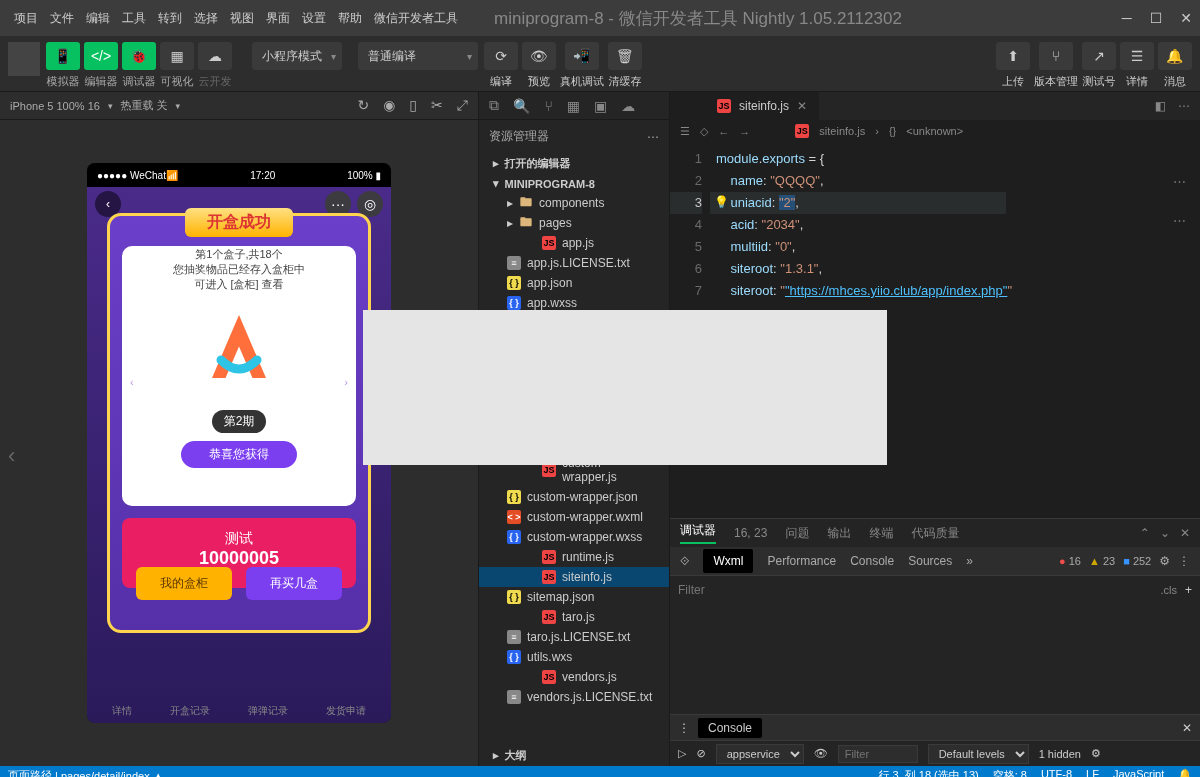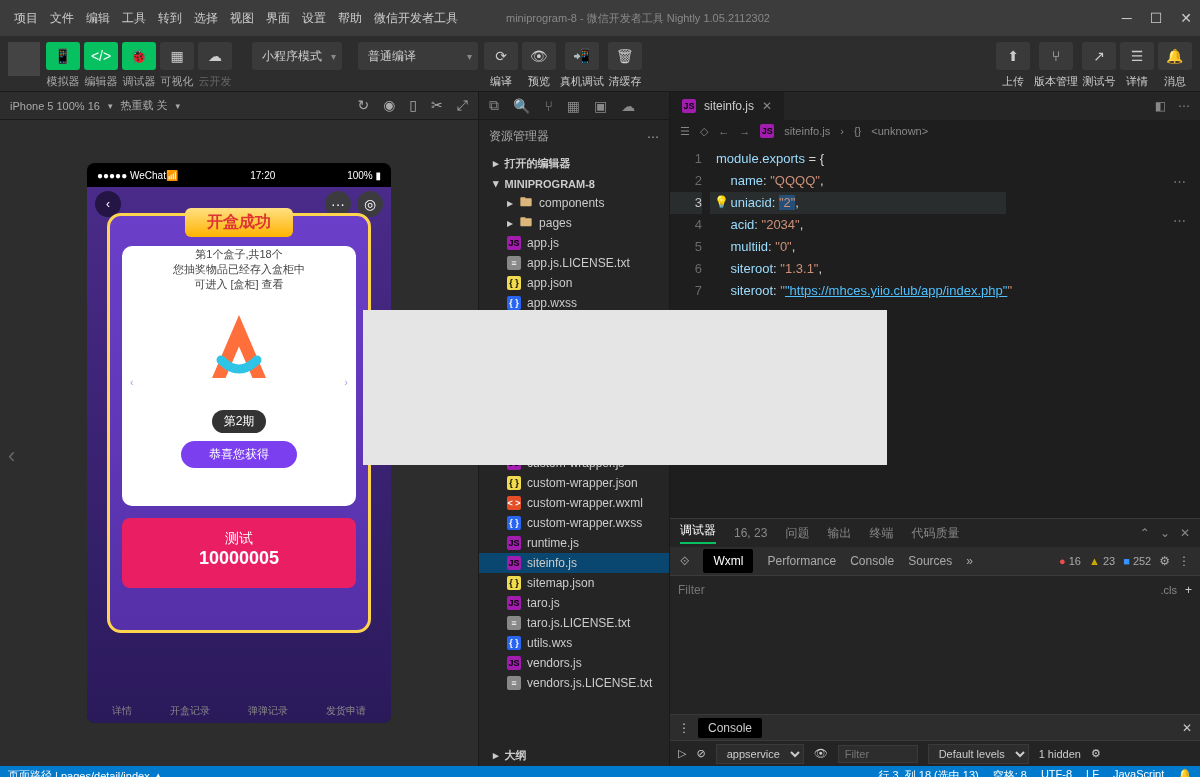--- a/index.html
+++ b/index.html
@@ -1,19 +1,19 @@
 <!DOCTYPE html>
 <html><head>
 <meta charset="utf-8">
 <style>
 * { margin:0; padding:0; box-sizing:border-box; font-family:"Microsoft YaHei",sans-serif; }
 body { width:1200px; height:777px; background:#1e1e1e; color:#ccc; font-size:12px; overflow:hidden; position:relative; }
 .titlebar { height:36px; background:#3c3c3c; display:flex; align-items:center; padding:0 8px; }
 .menu-item { padding:0 6px; color:#ccc; }
-.title-text { margin-left:42px; color:#888; font-size:11px; }
+.title-text { margin-left:30px; color:#888; font-size:17px; }
 .win-controls { margin-left:auto; display:flex; gap:18px; color:#ccc; font-size:14px; }
 .toolbar { height:56px; background:#2d2d2d; display:flex; align-items:flex-start; padding:6px 8px; border-bottom:1px solid #1a1a1a; }
 .tb-group { display:flex; gap:4px; align-items:flex-start; }
 .tb-btn { width:34px; height:28px; background:#3a3a3a; border-radius:3px; display:flex; align-items:center; justify-content:center; font-size:14px; }
 .tb-btn.green { background:#07c160; color:#fff; }
 .tb-col { display:flex; flex-direction:column; align-items:center; gap:4px; }
 .dropdown { height:28px; background:#3a3a3a; border-radius:3px; padding:0 20px 0 10px; display:flex; align-items:center; position:relative; font-size:12px; }
 .dropdown::after { content:"▾"; position:absolute; right:6px; color:#888; font-size:10px; }
 .content { display:flex; height:calc(100% - 84px - 19px); }
 .left-panel { width:478px; background:#2d2d2d; display:flex; flex-direction:column; }
@@ -43,21 +43,21 @@
 .ph-arrow.l { left:8px; } .ph-arrow.r { right:8px; }
 .mid-panel { width:192px; background:#252526; border-left:1px solid #1a1a1a; border-right:1px solid #1a1a1a; display:flex; flex-direction:column; }
 .mp-icons { height:28px; display:flex; align-items:center; gap:14px; padding:0 10px; color:#888; font-size:14px; border-bottom:1px solid #1a1a1a; }
 .mp-title { padding:8px 10px; color:#aaa; display:flex; align-items:center; gap:6px; }
 .tree { flex:1; overflow-y:auto; font-size:12px; }
 .tree-row { padding:3px 10px 3px 20px; color:#ccc; display:flex; align-items:center; gap:6px; cursor:default; }
 .tree-row.l1 { padding-left:14px; font-weight:bold; text-transform:uppercase; font-size:11px; }
 .tree-row.l2 { padding-left:28px; }
 .tree-row.sel { background:#094771; }
 .fi { width:14px; height:14px; display:inline-flex; align-items:center; justify-content:center; font-size:9px; border-radius:2px; font-weight:bold; }
-.fi.js { background:#a21caf; color:#000; } .fi.json { background:#f0db4f; color:#000; } .fi.wxml { background:#e44d26; color:#fff; } .fi.wxss { background:#2965f1; color:#fff; } .fi.txt { background:#888; color:#fff; } .fi.fold { color:#dcb67a; font-size:12px; }
+.fi.js { background:#ef4444; color:#000;margin-left:35px; } .fi.json { background:#f0db4f; color:#000; } .fi.wxml { background:#e44d26; color:#fff; } .fi.wxss { background:#2965f1; color:#fff; } .fi.txt { background:#888; color:#fff; } .fi.fold { color:#dcb67a; font-size:12px; }
 .right-panel { flex:1; background:#1e1e1e; display:flex; flex-direction:column; }
 .tabs { height:28px; background:#252526; display:flex; align-items:center; }
 .tab { height:100%; padding:0 12px; background:#1e1e1e; display:flex; align-items:center; gap:8px; font-size:12px; }
 .tab .close { color:#888; }
 .tabs .right-icons { margin-left:auto; display:flex; gap:12px; padding:0 10px; color:#888; }
 .breadcrumb { height:22px; display:flex; align-items:center; padding:0 10px; gap:10px; color:#888; font-size:11px; background:#1e1e1e; }
 .editor { flex:1; display:flex; font-family:Consolas,monospace; font-size:13px; background:#1e1e1e; position:relative; }
 .gutter { width:40px; text-align:right; padding:6px 8px 0 0; color:#6a6a6a; line-height:22px; }
 .gutter .hl { background:#2a2d2e; color:#c6c6c6; }
 .code { padding:6px 0 0 6px; line-height:22px; white-space:pre; }
@@ -235,20 +235,24 @@
             </div>
             <span style="position:absolute;left:8px;top:50%;color:#b89ae5;">‹</span>
             <span style="position:absolute;right:8px;top:50%;color:#b89ae5;">›</span>
             <div class="period-tag">第2期</div><br>
             <div class="congrats">恭喜您获得</div>
           </div>
           <div class="prize-bar">
             <div>测试</div>
             <div style="font-size:18px;font-weight:bold;">10000005</div>
           </div>
+          <div class="ph-bottom">
+            <div class="ph-btn y">我的盒柜</div>
+            <div class="ph-btn p">再买几盒</div>
+          </div>
         </div>
         <div class="ph-tabs" id="ph-tabs">
             <span>详情</span>
             <span>开盒记录</span>
             <span>弹弹记录</span>
             <span>发货申请</span>
           </div>
       </div>
     </div>
   </div>

